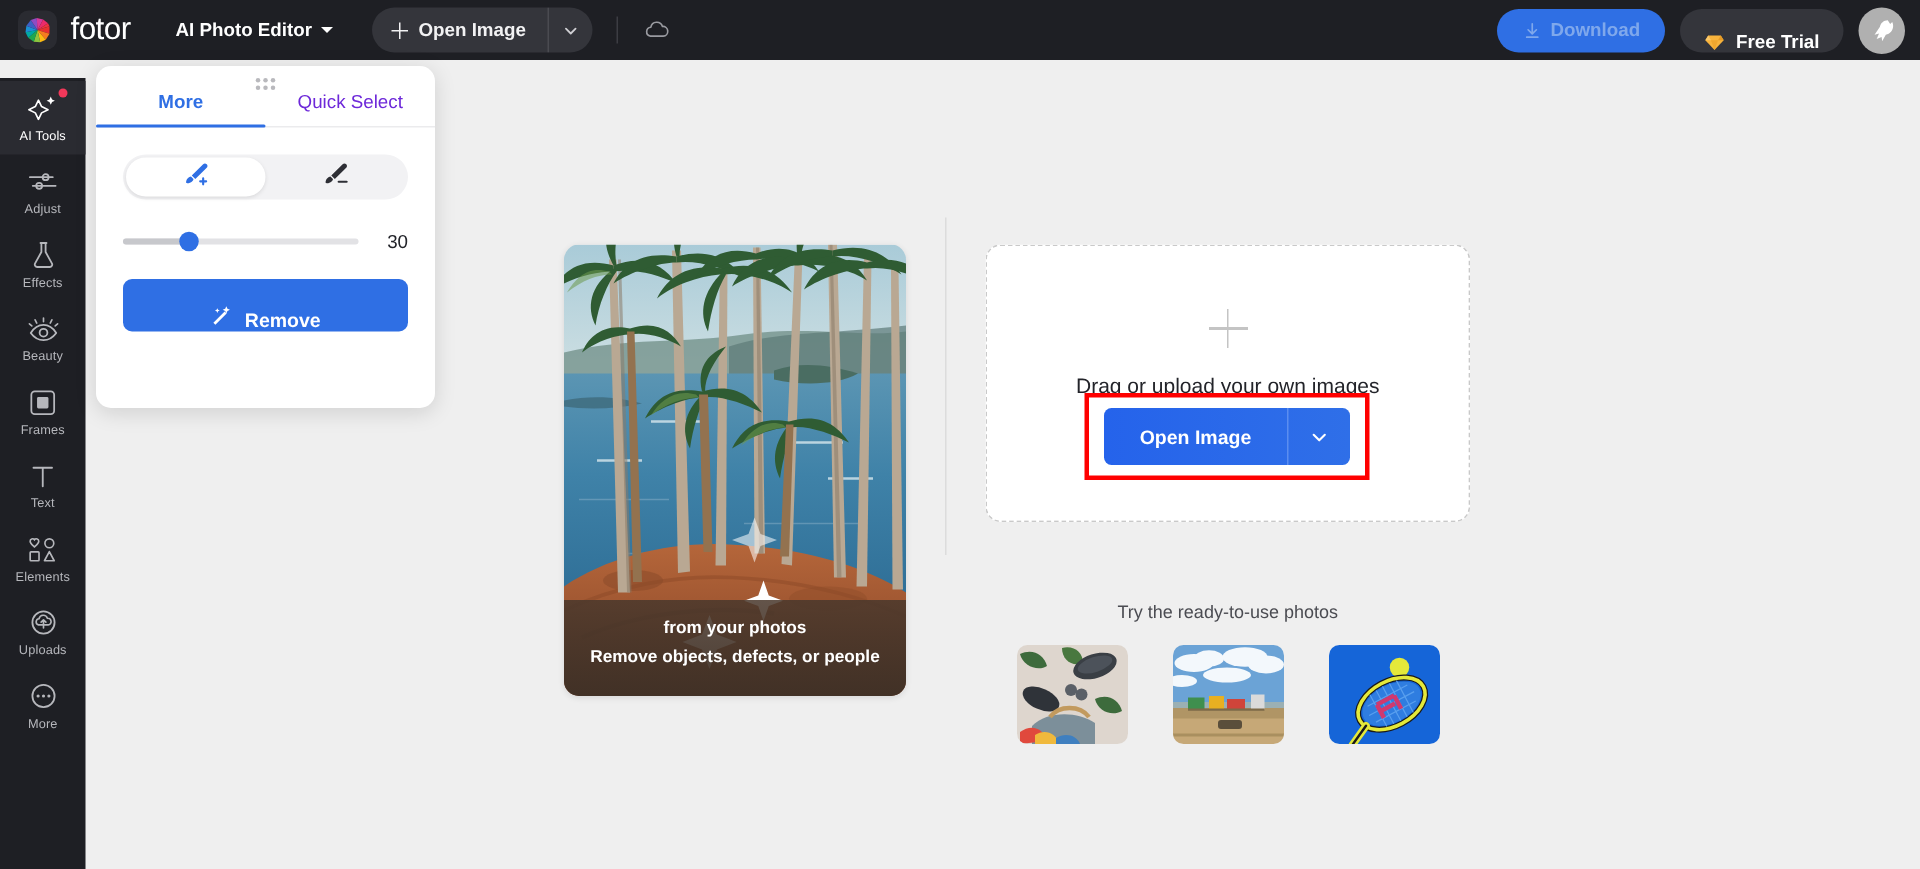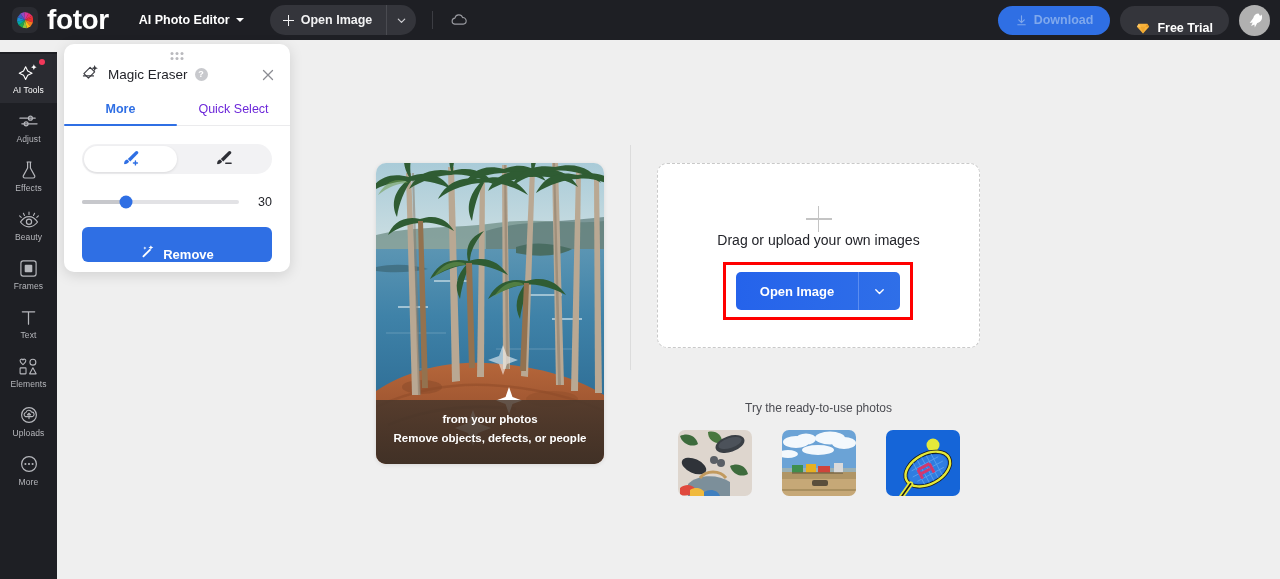--- a/index.html
+++ b/index.html
@@ -19,22 +19,22 @@
     z-index: 50;
   }
   .logo-wrap { display: flex; align-items: center; margin-left: 12px; }
   .logo-mark {
     width: 26px; height: 26px; border-radius: 7px;
     background: #2a2b31;
     display: flex; align-items: center; justify-content: center;
     flex: none;
   }
   .logo-text {
-    color: #fff; font-size: 28px; letter-spacing: -0.4px;
-    margin-left: 9px; font-weight: 700;
+    color: #fff; font-size: 21px; letter-spacing: -0.4px;
+    margin-left: 9px; font-weight: 400;
   }
   .hdr-menu {
     display: flex; align-items: center; gap: 6px;
     color: #ffffff; font-size: 12.5px; font-weight: bold;
     margin-left: 30px; cursor: pointer;
   }
   .chev {
     width: 0; height: 0; border-left: 4px solid transparent;
     border-right: 4px solid transparent; border-top: 4.5px solid currentColor;
   }
@@ -160,21 +160,21 @@
     align-items: center;
     cursor: pointer;
   }
   .dz-plus { position: relative; width: 26px; height: 26px; margin-top: 42px; }
   .dz-plus::before, .dz-plus::after {
     content: ""; position: absolute; background: #c4c4c4;
   }
   .dz-plus::before { left: 0; top: 12px; width: 26px; height: 1.6px; }
   .dz-plus::after { top: 0; left: 12px; width: 1.6px; height: 26px; }
   .dz-text {
-    font-size: 14px; color: #23242a;
+    margin-top: 17px; font-size: 14px; color: #23242a;
   }
   .open-btn-highlight {
     position: absolute; left: 666px; top: 222px;
     width: 190px; height: 58px;
     border: 3px solid #ff0000;
     background: #ffffff;
     display: flex; align-items: center; justify-content: center;
   }
   .open-btn-split {
     display: flex; align-items: stretch;
@@ -696,36 +696,20 @@
 <div class="panel">
   <div class="panel-grip">
     <i></i>
       <i></i>
       <i></i>
       <i></i>
       <i></i>
       <i></i>
   </div>
 
-  <div class="panel-head">
-    <span>
-      <svg width="17" height="17" viewBox="0 0 18 18">
-        <path d="M2 13.2 L8.6 6.6 L13.4 11.4 L6.8 18 Z" fill="none" stroke="#3a3b41" stroke-width="1.2" stroke-linejoin="round" transform="translate(0,-3)"></path>
-        <path d="M1.5 12.6 H12.2" stroke="#3a3b41" stroke-width="1.2" stroke-linecap="round"></path>
-        <path d="M13.4 1 L14.4 3.4 L16.8 4.4 L14.4 5.4 L13.4 7.8 L12.4 5.4 L10 4.4 L12.4 3.4 Z" fill="#3a3b41"></path>
-      </svg>
-    </span>
-    <span class="panel-title">Magic Eraser</span>
-    <span class="help-ico">?</span>
-    <span class="close-x">
-      <svg width="16" height="16" viewBox="0 0 16 16">
-        <path d="M3.5 3.5 L12.5 12.5 M12.5 3.5 L3.5 12.5" stroke="currentColor" stroke-width="1.3" stroke-linecap="round"></path>
-      </svg>
-    </span>
-  </div>
 
   <div class="tabs">
     <div class="tab active">More</div>
     <div class="tab">Quick Select</div>
   </div>
 
   <div class="seg-wrap">
     <div class="seg active">
       <span>
         <svg width="19" height="19" viewBox="0 0 20 20">

